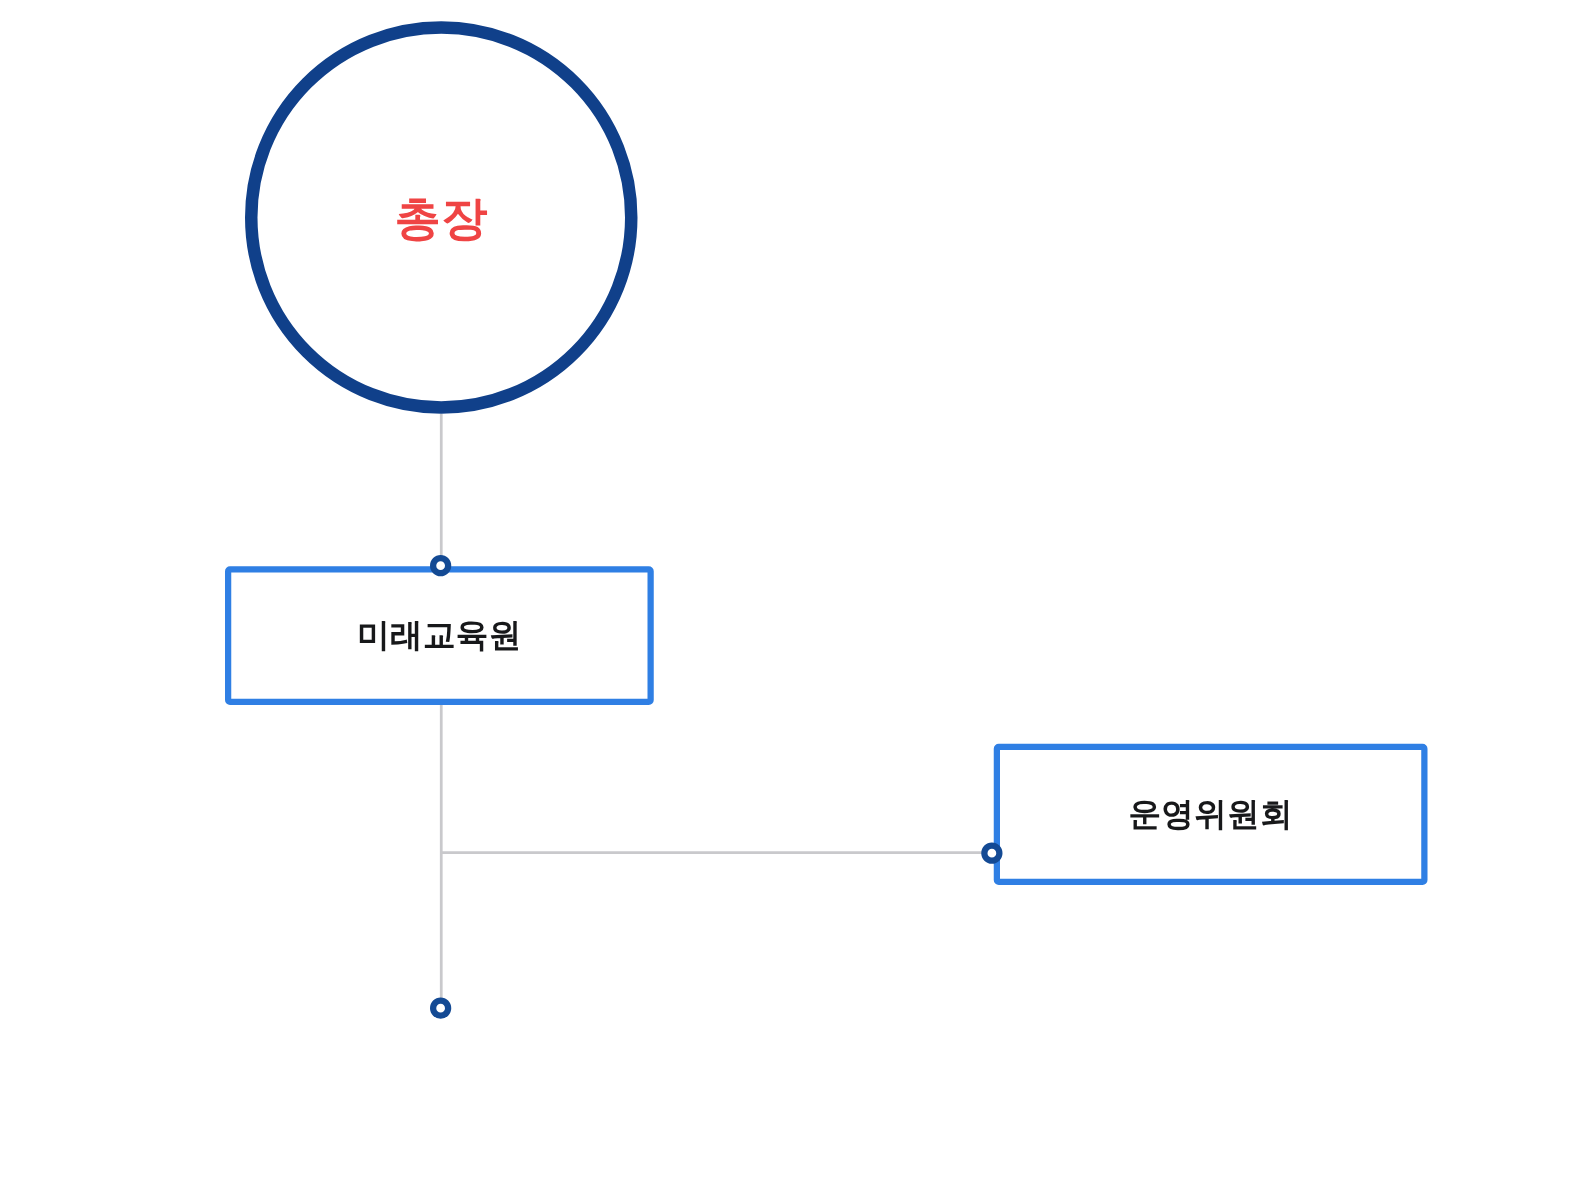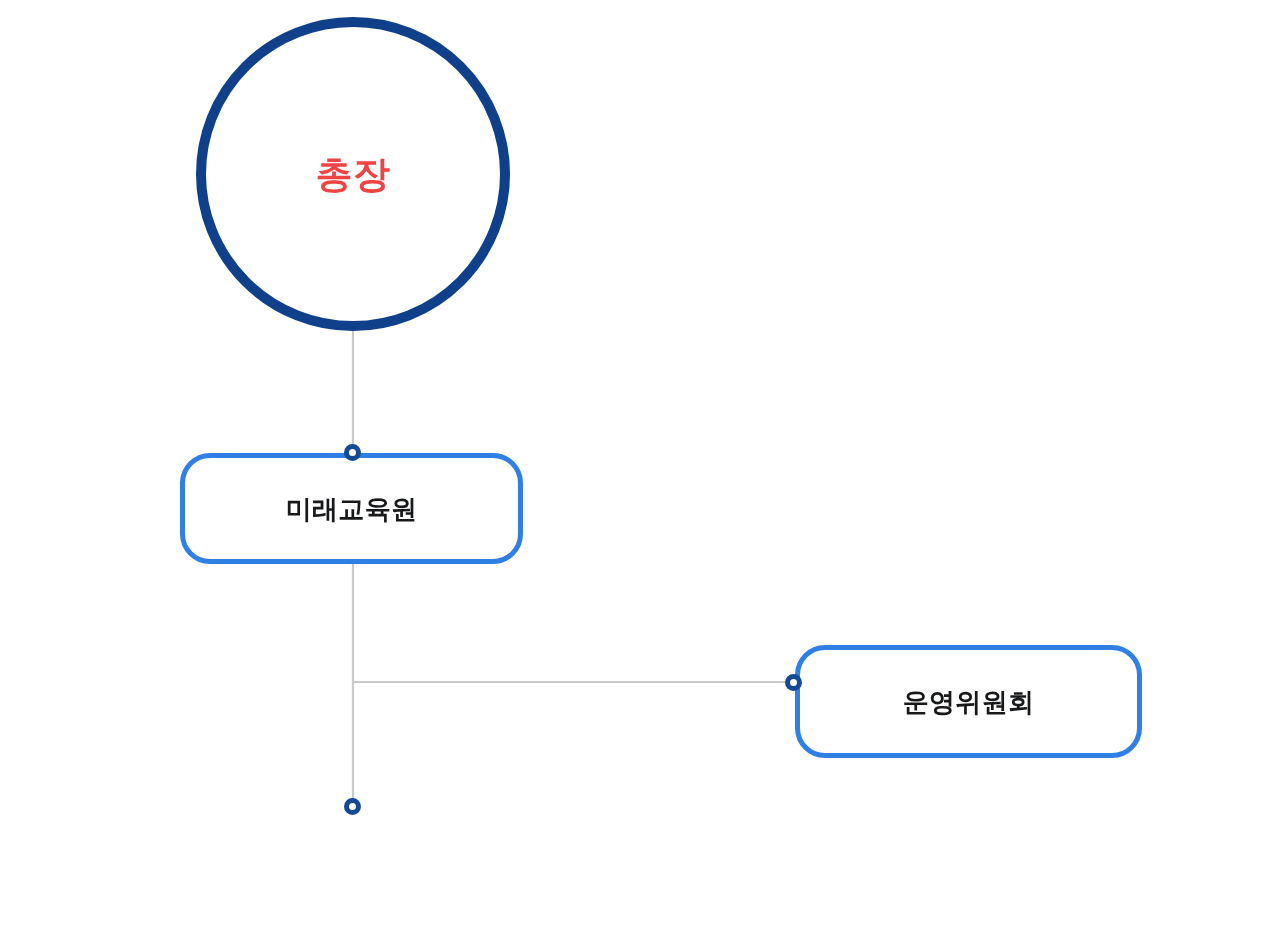--- a/index.html
+++ b/index.html
@@ -64,37 +64,37 @@
     letter-spacing: 0.5px;
     line-height: 1;
     white-space: nowrap;
   }
 
   
   .node-box {
     position: absolute;
     box-sizing: border-box;
     border: 5px solid #2f7fe4;
-    border-radius: 30px;
+    border-radius: 4px;
     background: #ffffff;
     display: flex;
     align-items: center;
     justify-content: center;
   }
   .node-box .node-label {
     font-size: 26px;
     font-weight: bold;
     color: #17181a;
     letter-spacing: 0.3px;
     line-height: 1;
     white-space: nowrap;
   }
 
   #node-mirae   { left: 180px; top: 453px;  width: 343px; height: 111px; }
-  #node-unyoung { left: 795px; top: 645px;  width: 347px; height: 113px; }
+  #node-unyoung { left: 795px; top: 595px;  width: 347px; height: 113px; }
   #node-gyohak  { left: 180px; top: 808px;  width: 343px; height: 112px; }
 
   
   .port-dot {
     position: absolute;
     width: 17px;
     height: 17px;
     box-sizing: border-box;
     border: 5px solid #144a94;
     border-radius: 50%;

